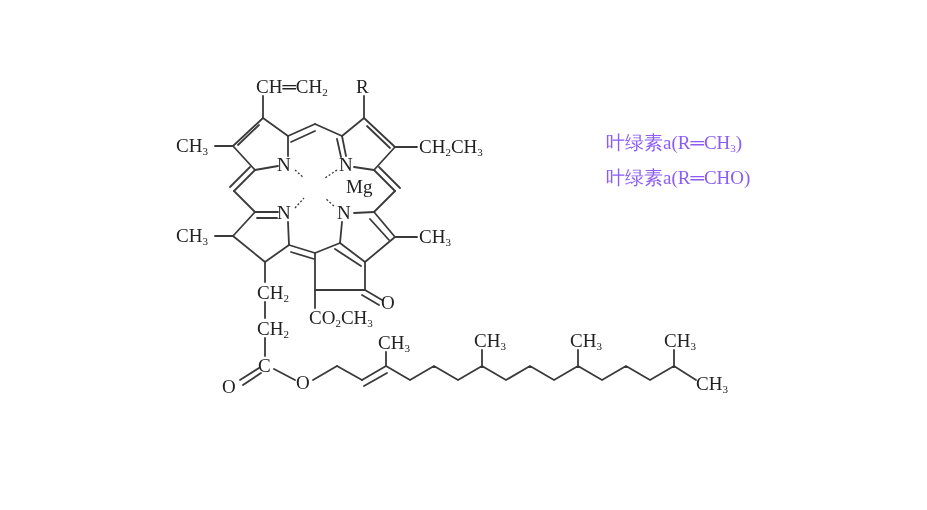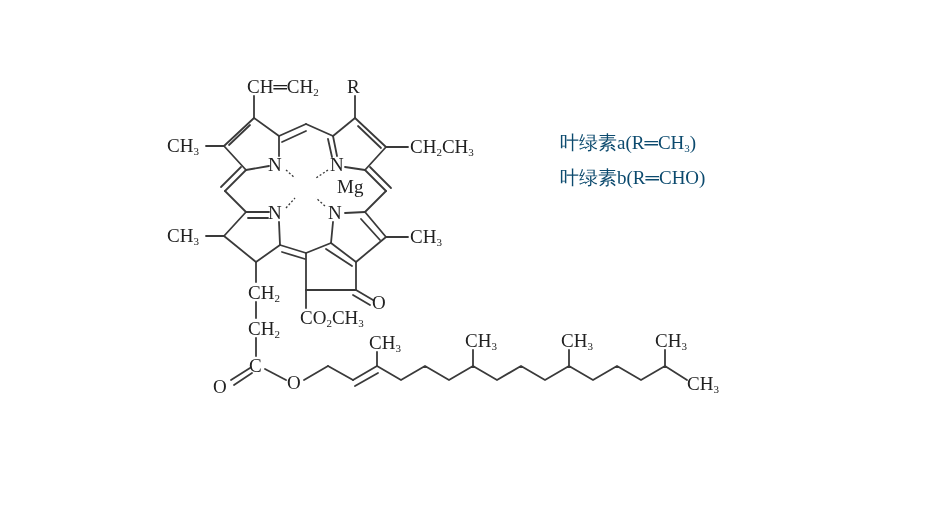--- a/index.html
+++ b/index.html
@@ -1,23 +1,23 @@
 <!DOCTYPE html>
 <html><head>
 <meta charset="utf-8">
 <style>
   html, body { margin: 0; padding: 0; background: #ffffff; }
   body { width: 927px; height: 510px; position: relative; overflow: hidden; }
-  #stage { position: absolute; left: 3px; top: 0; width: 747px; height: 510px; }
+  #stage { position: absolute; left: 12px; top: 0; width: 747px; height: 510px; }
   svg { position: absolute; left: 0; top: 0; }
   .bond { stroke: #3a3a3a; stroke-width: 1.8; fill: none; stroke-linecap: round; }
   .dash { stroke: #3a3a3a; stroke-width: 1.3; stroke-dasharray: 2 2; fill: none; }
   .atom { position: absolute; font-family: "Liberation Serif", "DejaVu Serif", serif; font-size: 19px; color: #222; line-height: 1; white-space: nowrap; background: transparent; }
   .atom sub { font-size: 11px; vertical-align: -3px; }
-  .legend { position: absolute; font-family: "Liberation Serif", "DejaVu Serif", serif; font-size: 19px; color: #0c4a6e; white-space: nowrap; }
+  .legend { position: absolute; font-family: "Liberation Serif", "DejaVu Serif", serif; font-size: 19px; color: #8b5cf6; white-space: nowrap; margin-left: 37px; }
 </style>
 </head>
 <body>
 
 <div id="stage">
 <svg width="927" height="510" viewBox="0 0 927 510">
 
   <line class="bond" x1="251" y1="96" x2="251" y2="118"></line>
 
   <line class="bond" x1="352" y1="96" x2="352" y2="118"></line>
@@ -133,14 +133,14 @@
 <div class="atom" style="left:297px;top:308px;"><span>CO</span><sub>2</sub><span>CH</span><sub>3</sub></div>
 <div class="atom" style="left:369px;top:293px;">O</div>
 
 <div class="atom" style="left:366px;top:333px;"><span>CH</span><sub>3</sub></div>
 <div class="atom" style="left:462px;top:331px;"><span>CH</span><sub>3</sub></div>
 <div class="atom" style="left:558px;top:331px;"><span>CH</span><sub>3</sub></div>
 <div class="atom" style="left:652px;top:331px;"><span>CH</span><sub>3</sub></div>
 <div class="atom" style="left:684px;top:374px;"><span>CH</span><sub>3</sub></div>
 
 <div class="legend" style="left:557px;top:130px;"><span>叶绿素a(R═CH</span><sub style="font-size:11px;vertical-align:-3px;">3</sub><span>)</span></div>
-<div class="legend" style="left:557px;top:165px;">叶绿素b(R═CHO)</div>
+<div class="legend" style="left:557px;top:165px;">叶绿素a(R═CHO)</div>
 </div>
 
 </body></html>

